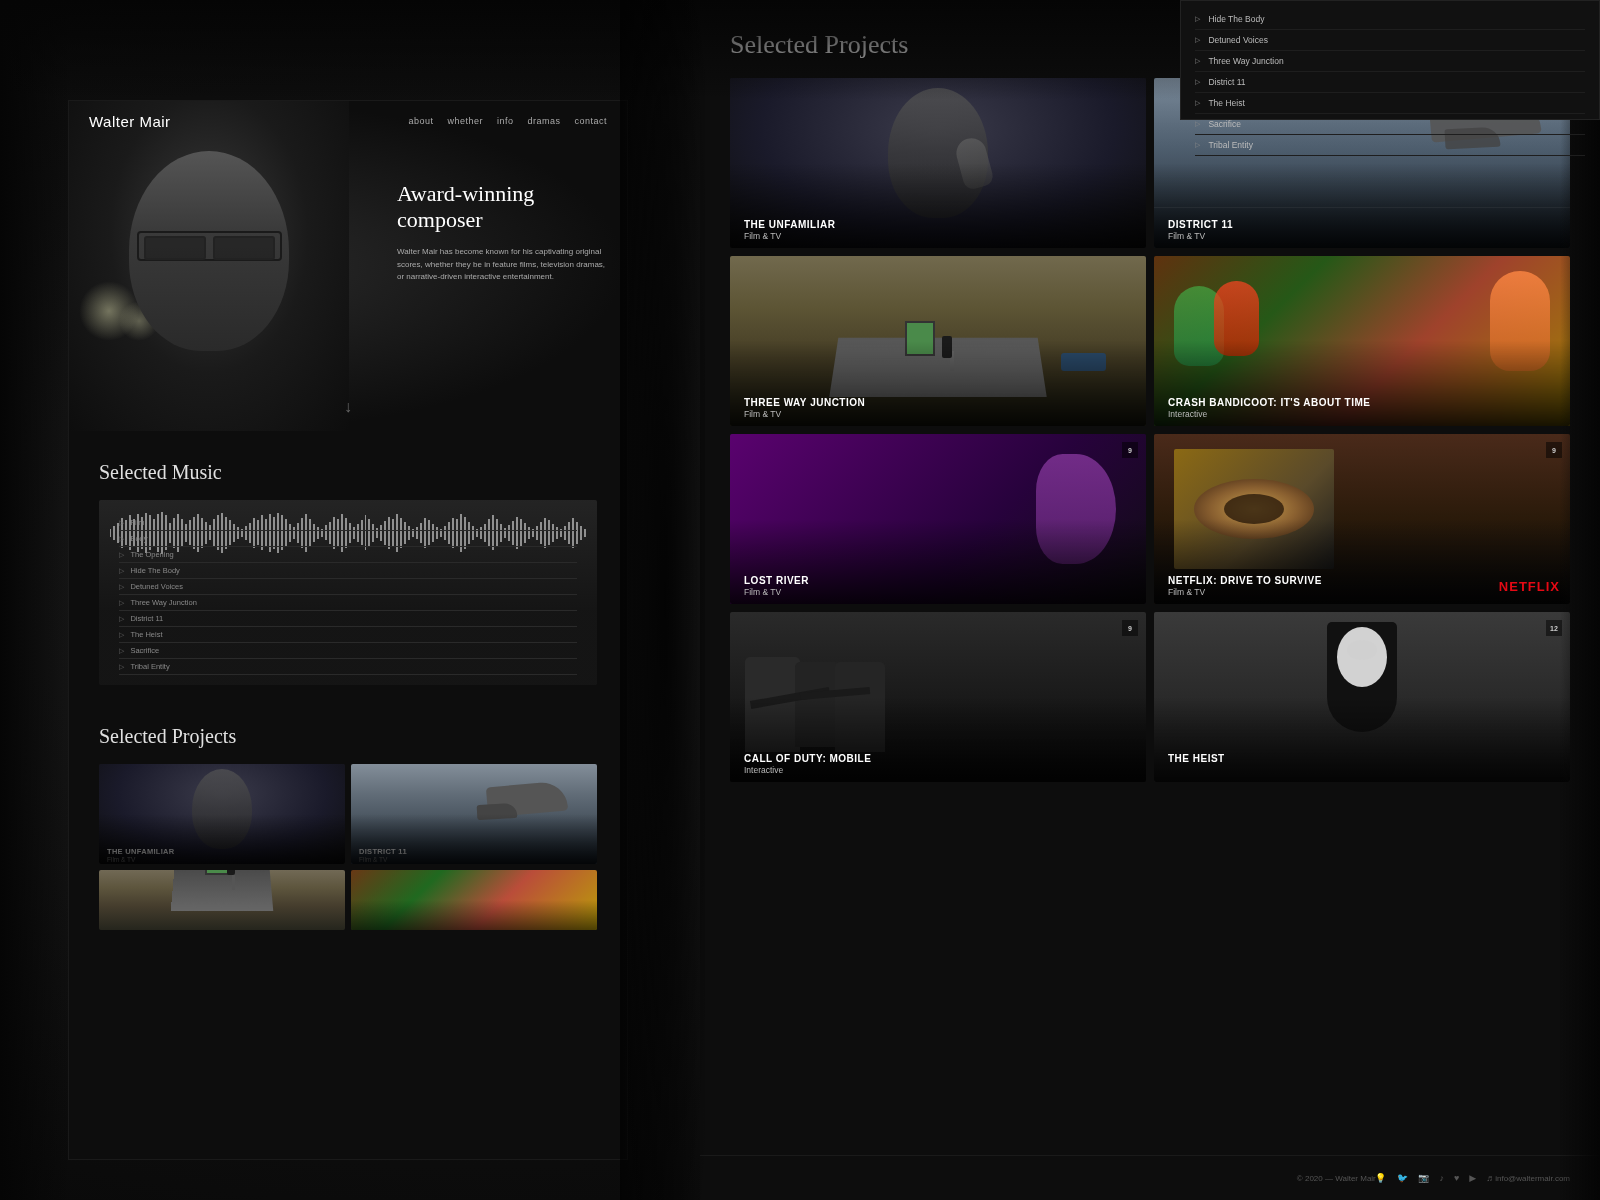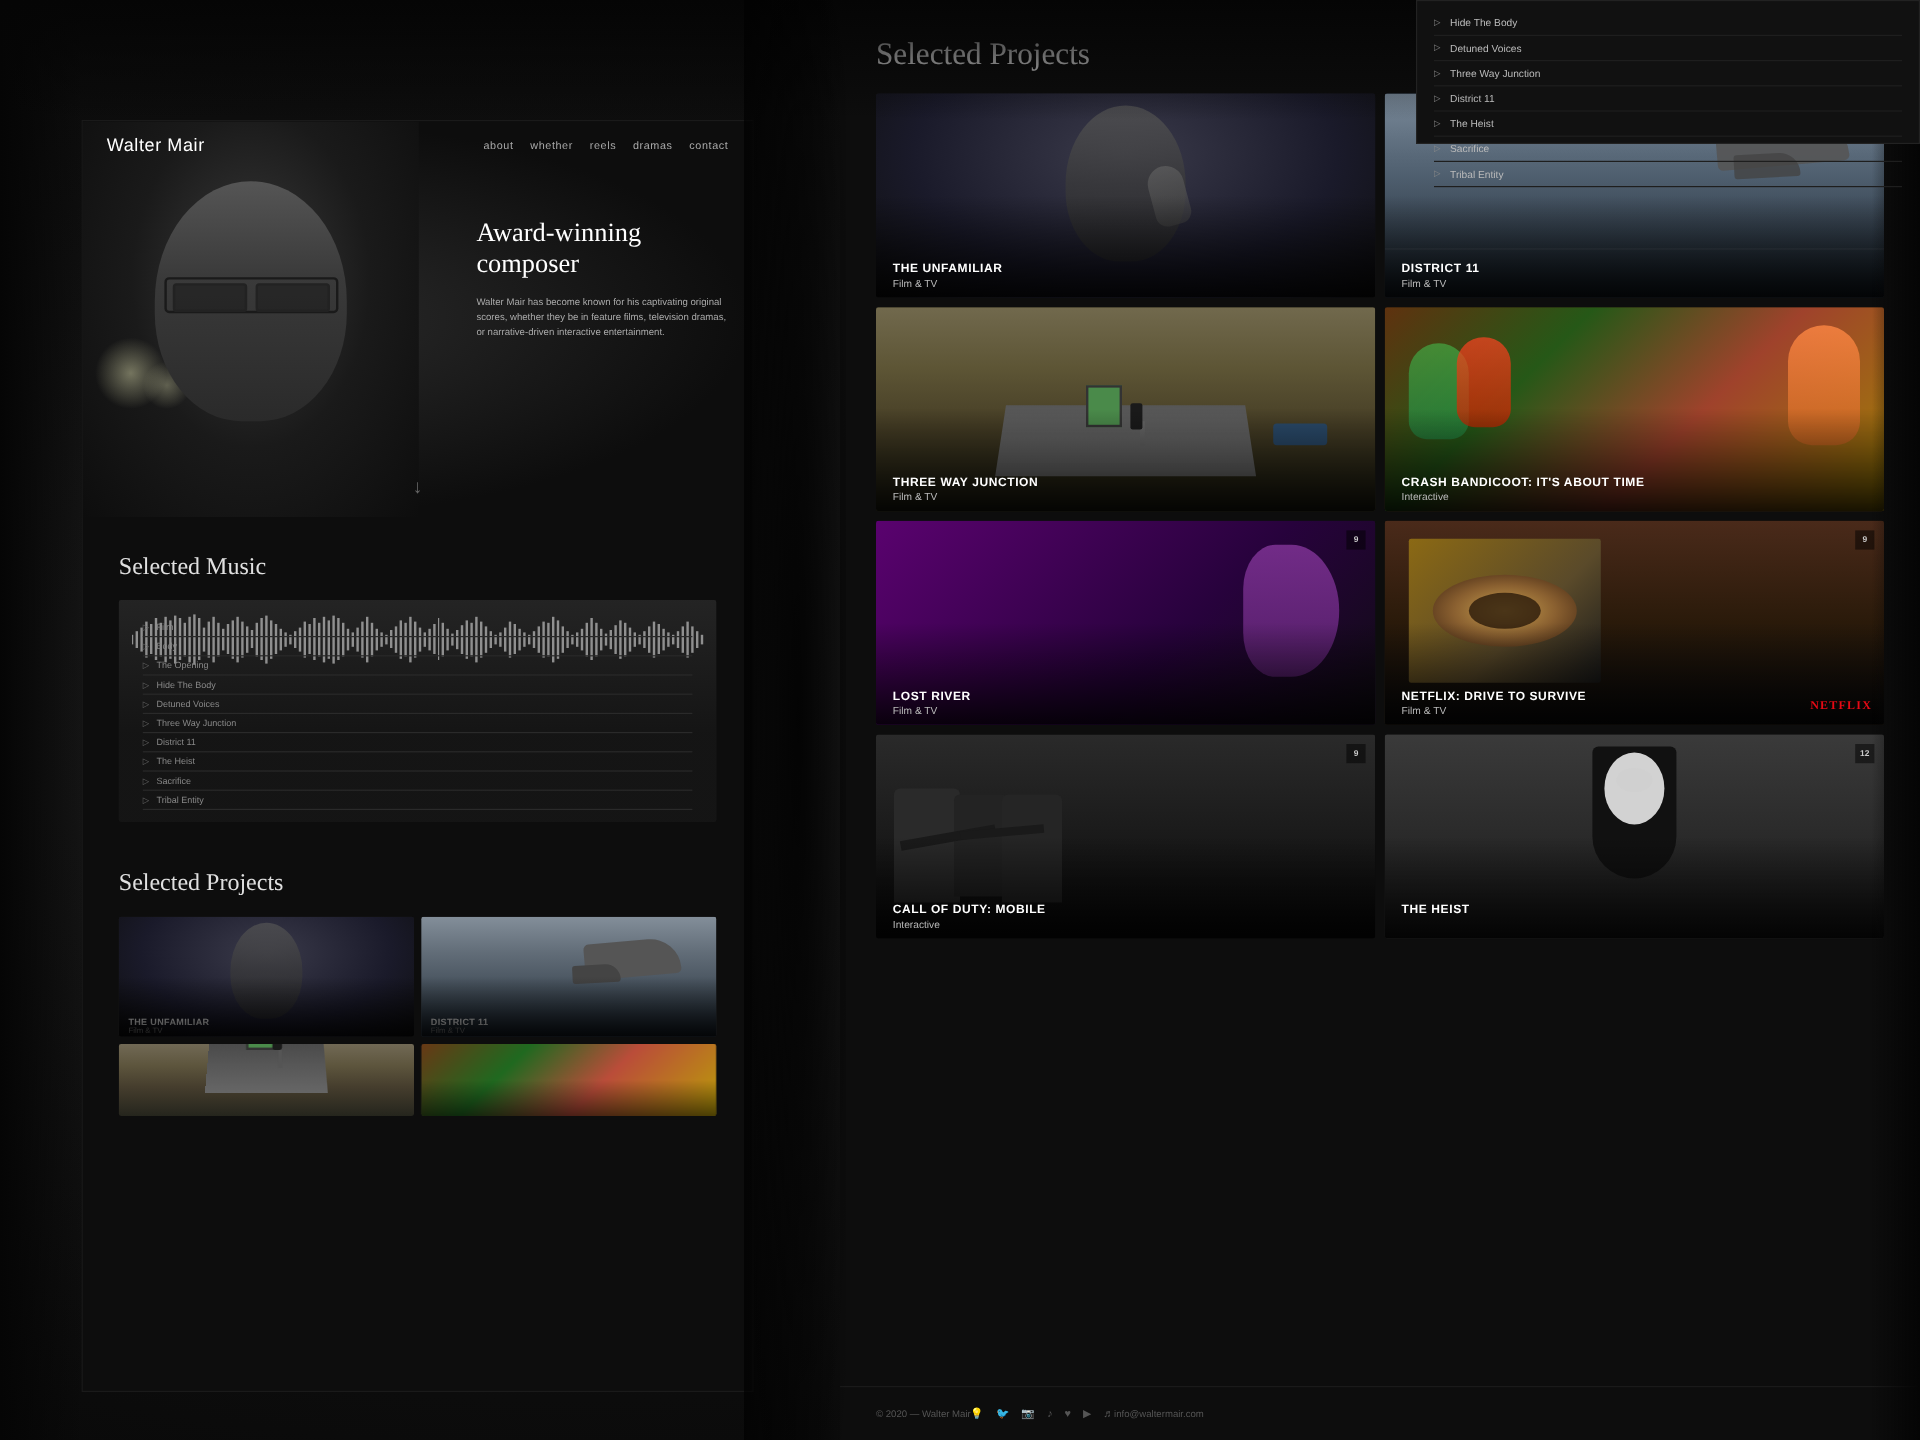--- a/index.html
+++ b/index.html
@@ -389,23 +389,23 @@
     }
     .bg-district11 {
       background: linear-gradient(180deg, #2a3a4a 0%, #1a2a3a 40%, #0d0d0d 100%);
     }
 
     
     .netflix-logo {
       position: absolute;
       bottom: 10px;
       right: 10px;
-      font-size: 10px;
+      font-size: 13px;
       color: #e50914;
-      font-family: Liberation Serif, serif;
+      font-family: Liberation Sans, sans-serif;
       font-weight: 900;
       z-index: 3;
       letter-spacing: 1px;
       padding-left: 43px;
     }
     .footer-copy {
       font-size: 8px;
       color: #555;
       font-family: Arial, sans-serif;
     }
@@ -662,21 +662,21 @@
       <div class="bokeh2"></div>
       <div class="face-shape"></div>
       <div class="glasses"></div>
     </div>
 
     <div class="nav">
       <span class="nav-logo">Walter Mair</span>
       <div class="nav-links">
         <span class="nav-link">about</span>
         <span class="nav-link">whether</span>
-        <span class="nav-link">reels</span>
+        <span class="nav-link">info</span>
         <span class="nav-link">dramas</span>
         <span class="nav-link">contact</span>
       </div>
     </div>
     <div class="hero-text">
       <div class="hero-title">Award-winning composer</div>
       <div class="hero-desc">Walter Mair has become known for his captivating original scores, whether they be in feature films, television dramas, or narrative-driven interactive entertainment.</div>
     </div>
     <div class="hero-arrow">↓</div>
   </div>
@@ -954,21 +954,21 @@
 
       <div style="position:absolute;left:50%;transform:translateX(-50%);top:28px;width:30px;height:20px;background:#d0d0d0;border-radius:50%;opacity:0.8;"></div>
       <div class="card-badge">12</div>
       <div class="card-overlay"></div>
       <div class="card-title">THE HEIST</div>
       <div class="card-category"></div>
     </div>
 
   </div>
 
-  <div style="position:absolute;bottom:0;left:0;right:0;height:45px;background:#0d0d0d;border-top:1px solid #1a1a1a;display:flex;align-items:center;justify-content:flex-start;padding:0 30px;">
+  <div style="position:absolute;bottom:0;left:0;right:0;height:45px;background:#0d0d0d;border-top:1px solid #1a1a1a;display:flex;align-items:center;justify-content:flex-end;padding:0 30px;">
     <span class="footer-copy">© 2020 — Walter Mair</span>
     <div class="footer-icons">
       <span class="footer-icon">💡</span>
       <span class="footer-icon">🐦</span>
       <span class="footer-icon">📷</span>
       <span class="footer-icon">♪</span>
       <span class="footer-icon">♥</span>
       <span class="footer-icon">▶</span>
       <span class="footer-icon">♬</span>
     </div>

